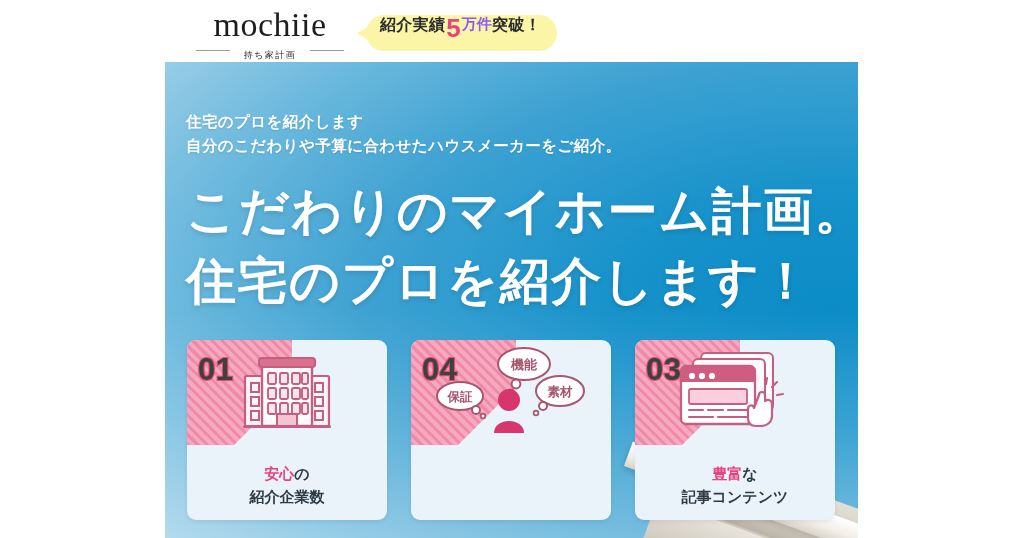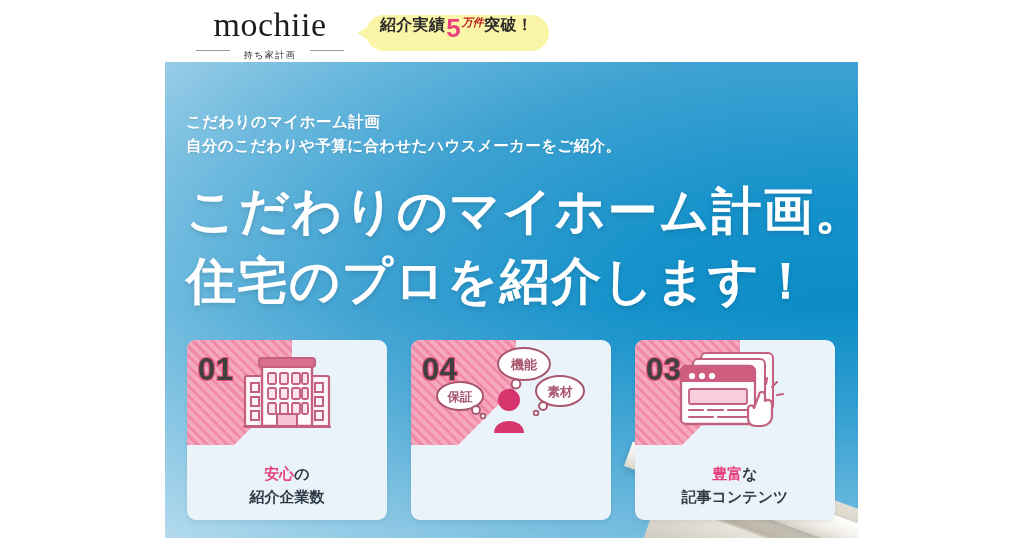--- a/index.html
+++ b/index.html
@@ -102,25 +102,24 @@
     letter-spacing: 0.3px;
   }
   .badge-num {
     font-size: 26px;
     font-weight: bold;
     color: #e8437e;
     line-height: 26px;
     padding: 0 1px;
   }
   .badge-unit {
-    font-size: 11px;
-    font-weight: bold;
-    color: #b91c1c;
+    font-size: 15px;
+    font-weight: bold;
+    color: #8b5cf6;
     letter-spacing: 0.2px;
-    font-style: italic;
   }
 
   
   #hero {
     position: absolute;
     left: 165px;
     top: 62px;
     width: 693px;
     height: 476px;
     overflow: hidden;
@@ -313,21 +312,21 @@
     <div id="hero-wash"></div>
 
     <div id="house">
       <div class="wall"></div>
       <div class="eave eave-3"></div>
       <div class="eave eave-2"></div>
       <div class="eave eave-1"></div>
     </div>
 
     <div id="hero-copy">
-      <div class="lead-line">こだわりのマイホーム計画</div>
+      <div class="lead-line">住宅のプロを紹介します</div>
       <div class="lead-line">自分のこだわりや予算に合わせたハウスメーカーをご紹介。</div>
 
       <div id="head-lines">
         <div class="head-line">こだわりのマイホーム計画。</div>
         <div class="head-line">住宅のプロを紹介します！</div>
       </div>
     </div>
 
     <div id="cards">
 

